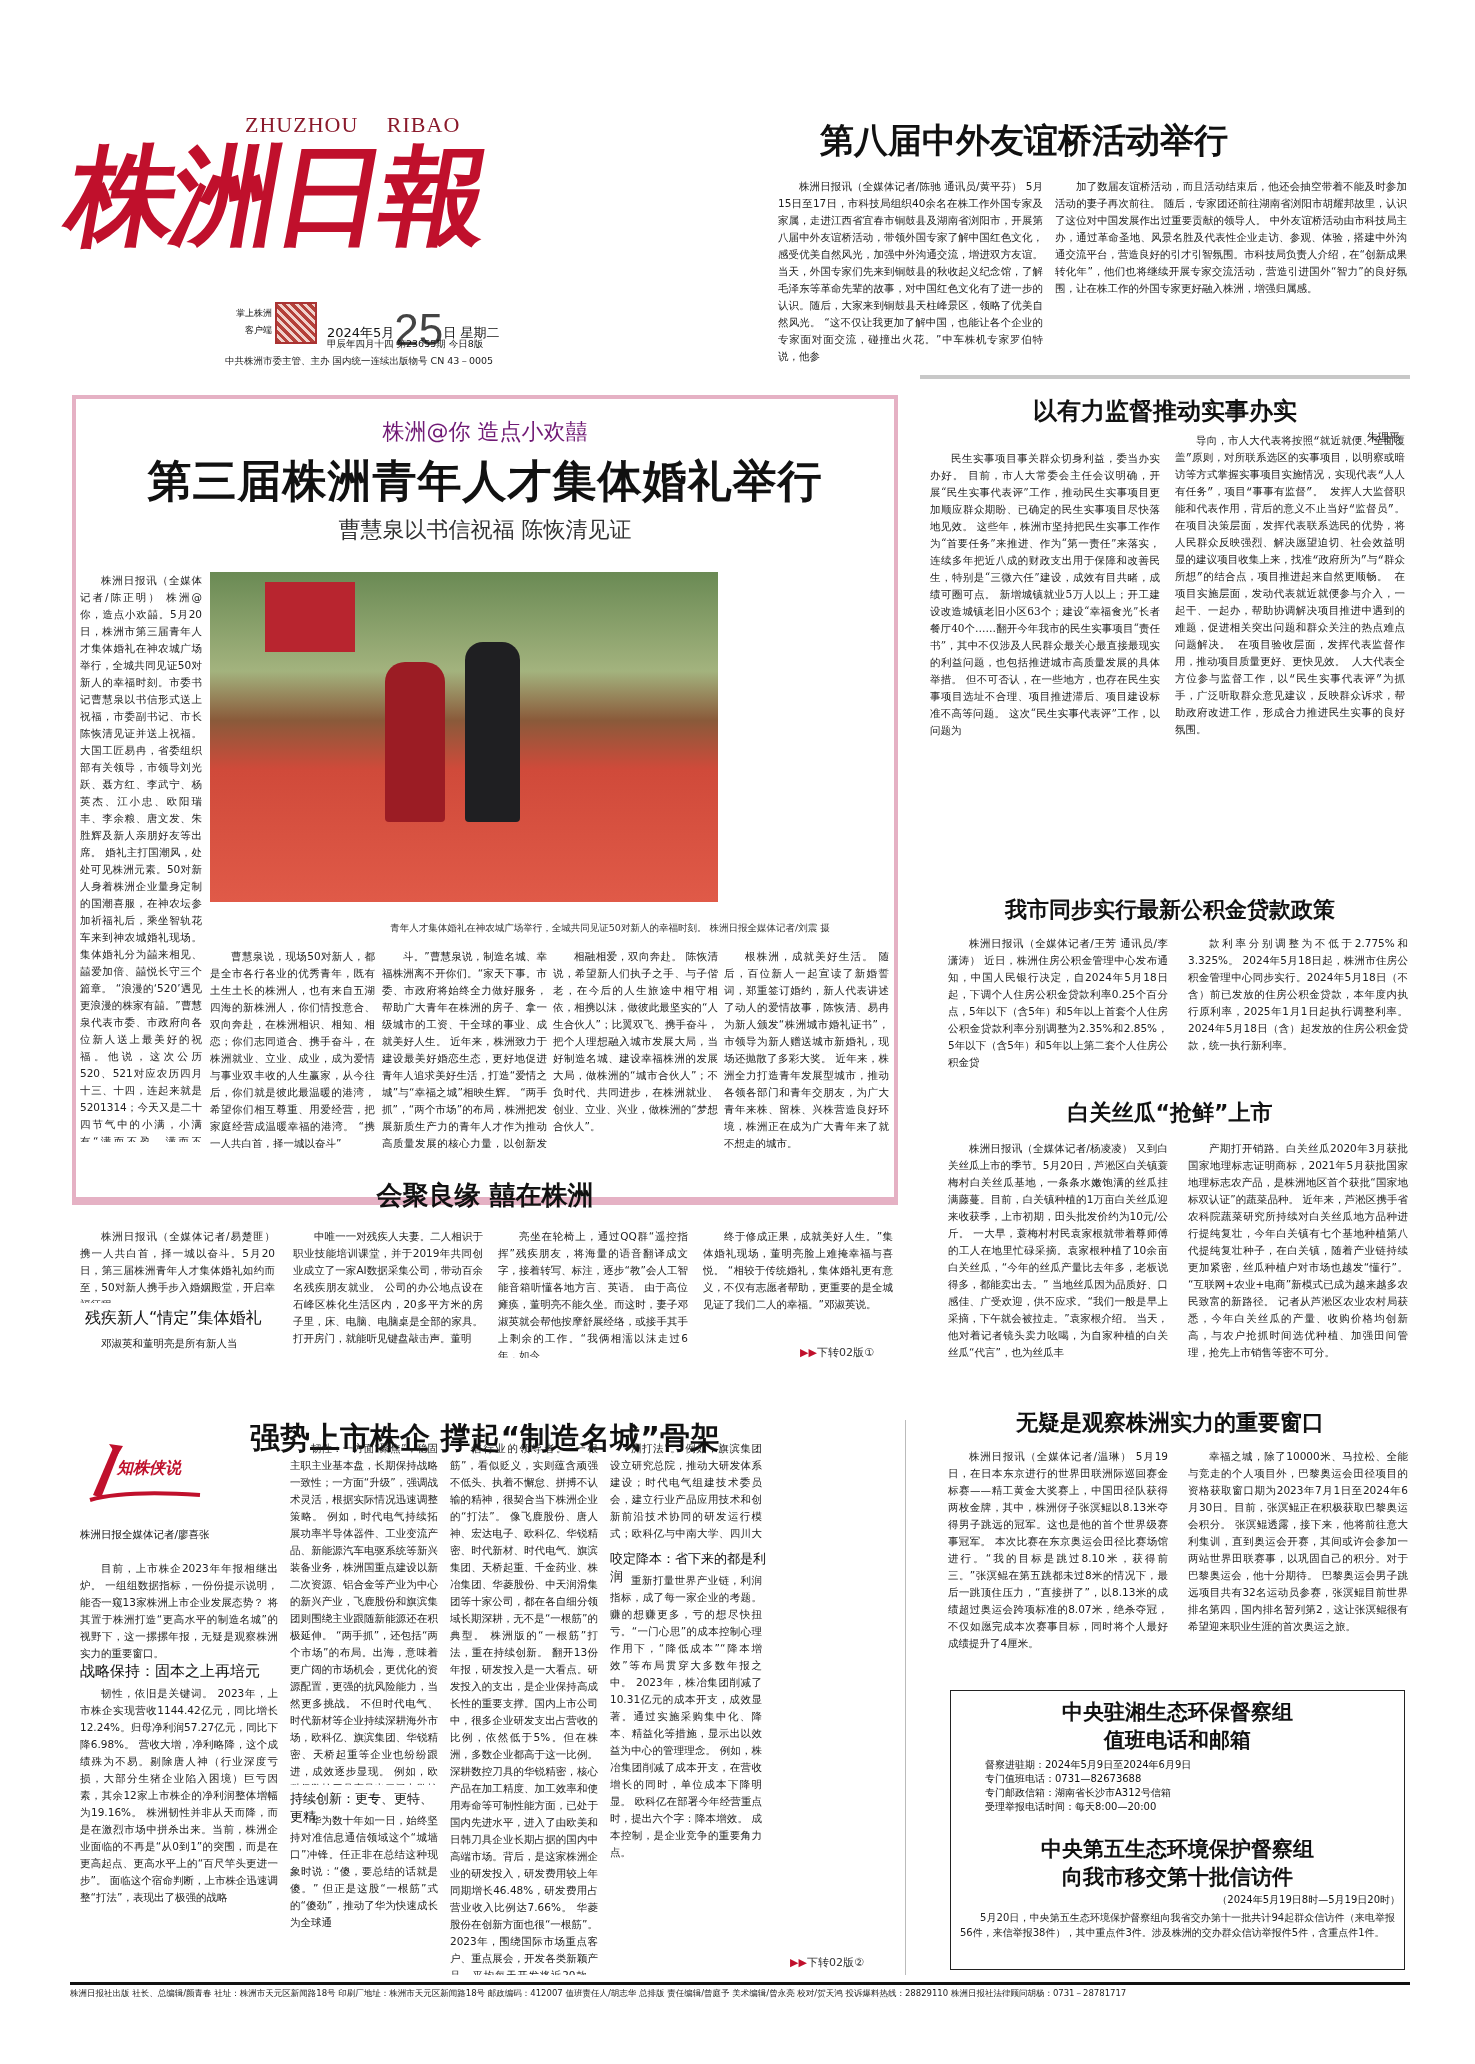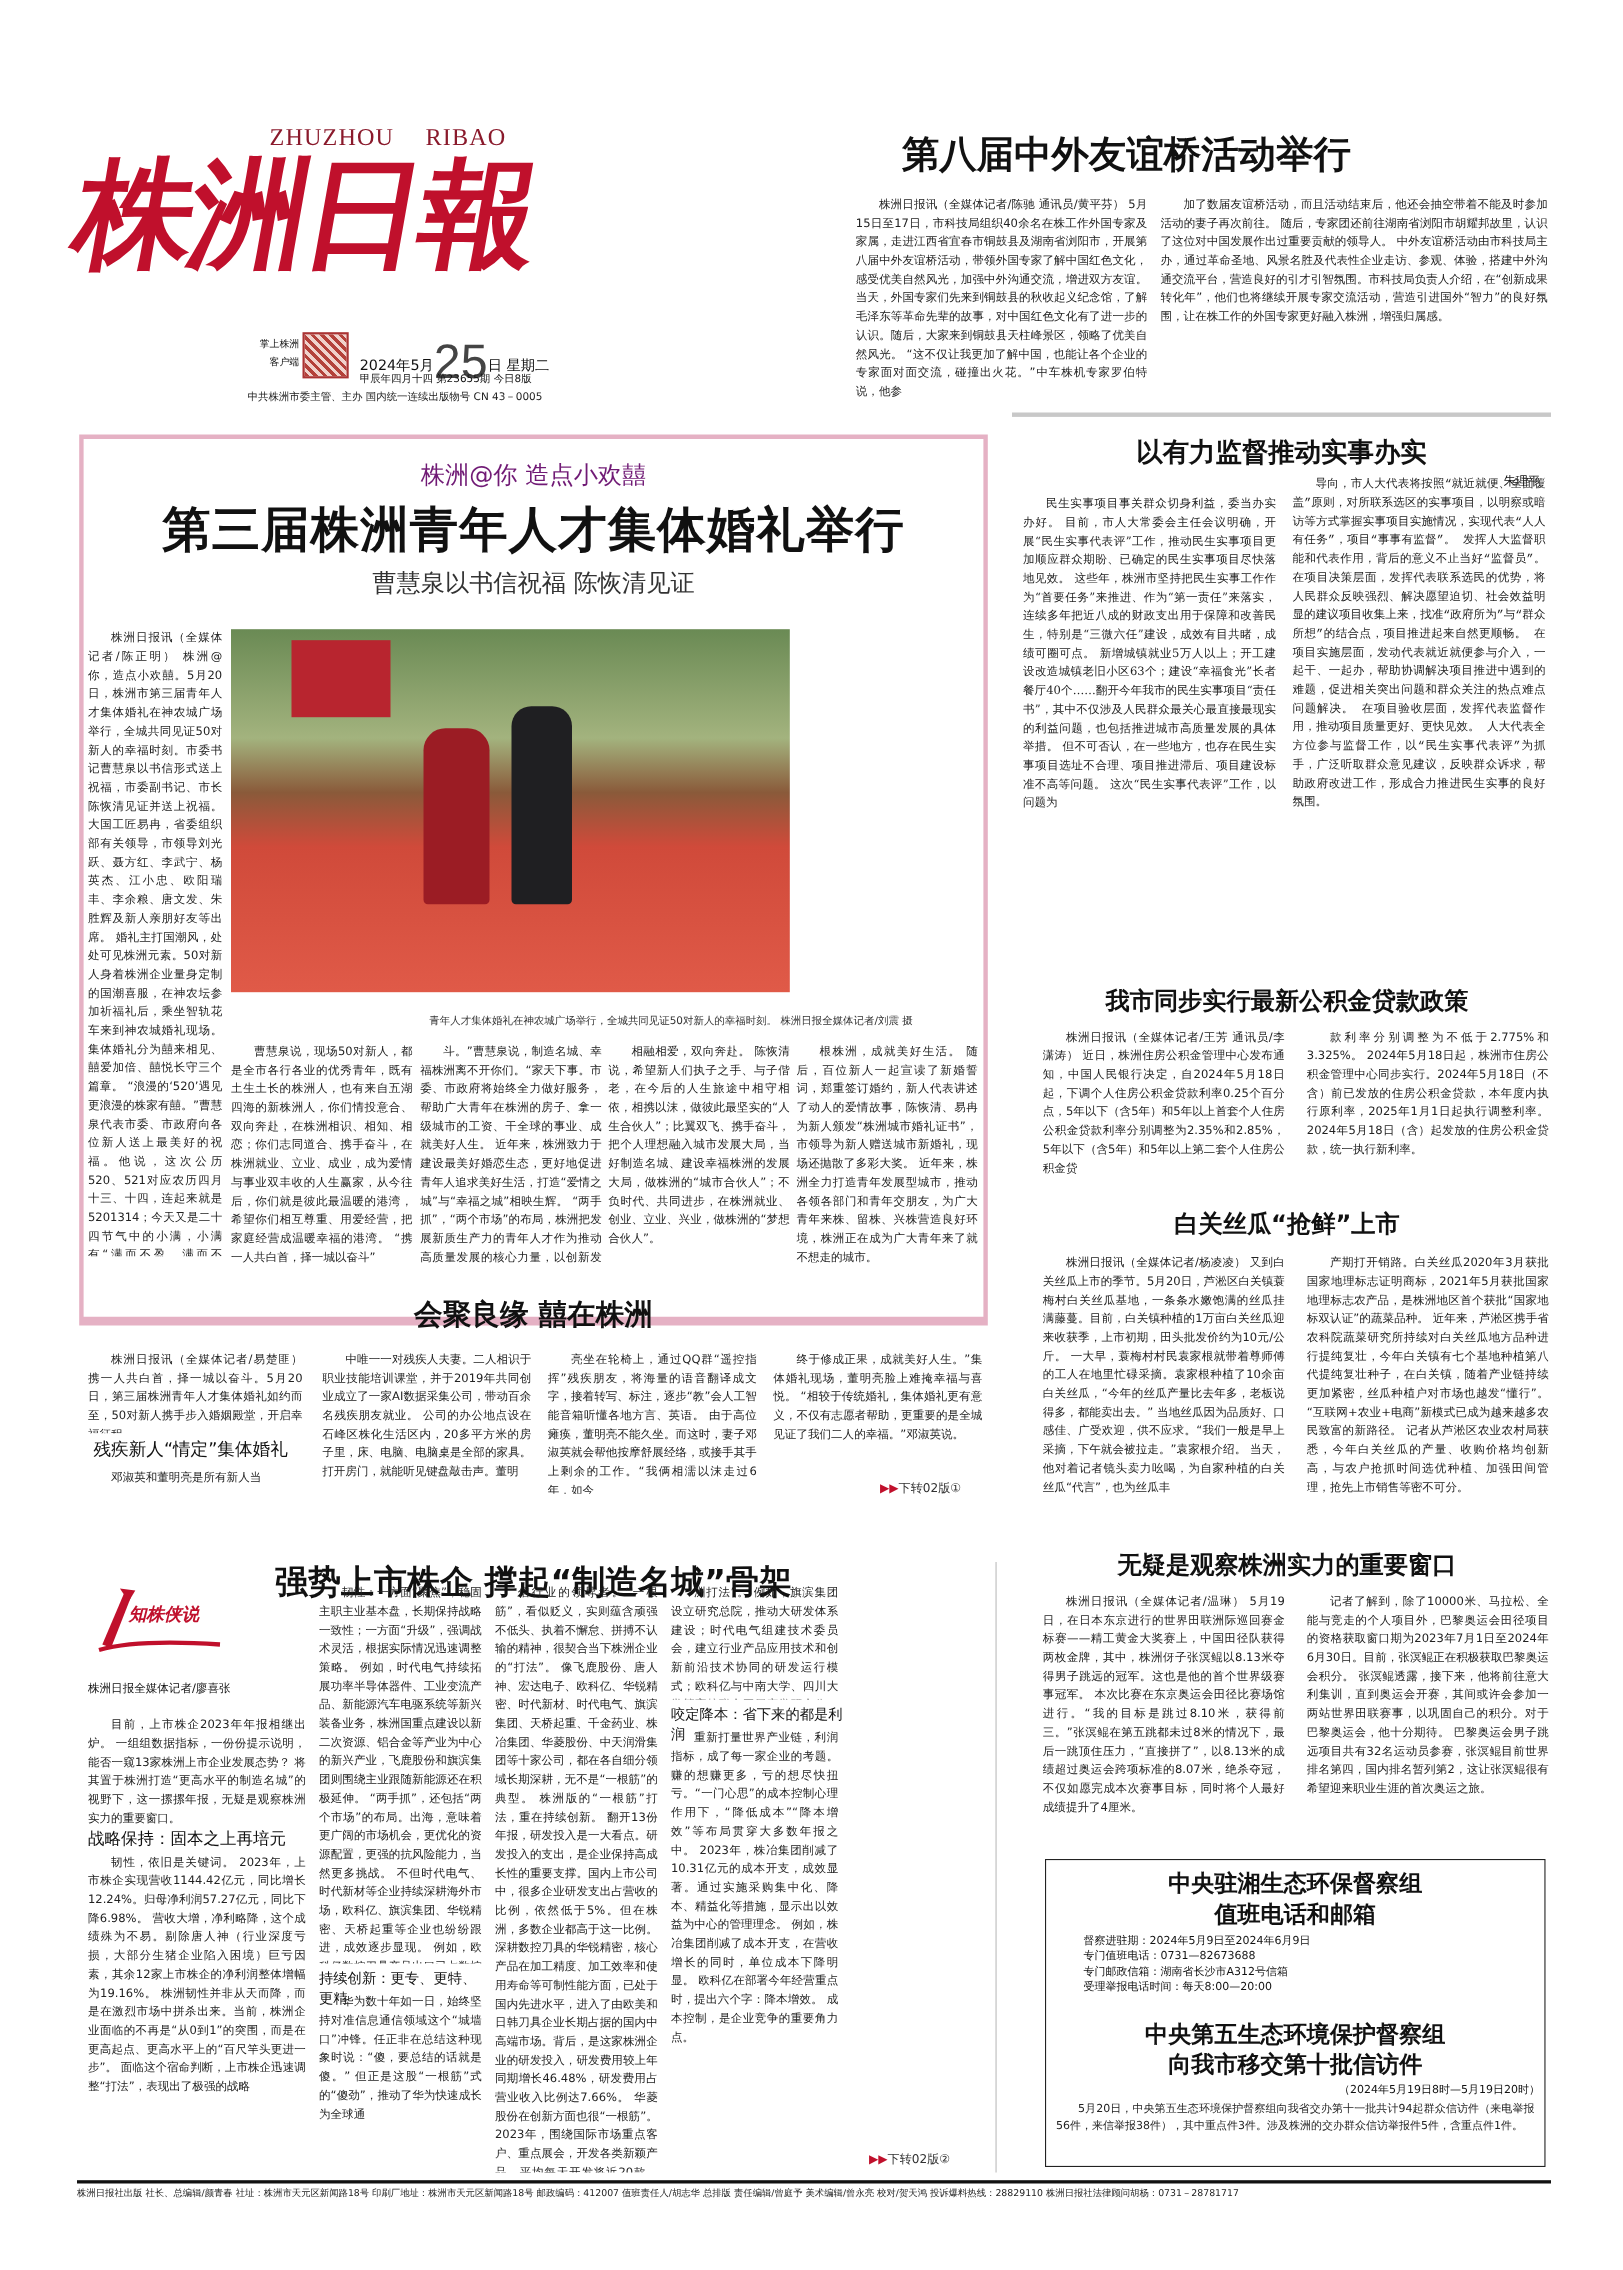--- a/index.html
+++ b/index.html
@@ -125,21 +125,21 @@
   </div>
 <div class="abs txt" style="left:1188px;top:1140px;width:220px;height:250px;overflow:hidden">
     <p>产期打开销路。白关丝瓜2020年3月获批国家地理标志证明商标，2021年5月获批国家地理标志农产品，是株洲地区首个获批“国家地标双认证”的蔬菜品种。 近年来，芦淞区携手省农科院蔬菜研究所持续对白关丝瓜地方品种进行提纯复壮，今年白关镇有七个基地种植第八代提纯复壮种子，在白关镇，随着产业链持续更加紧密，丝瓜种植户对市场也越发“懂行”。 “互联网+农业+电商”新模式已成为越来越多农民致富的新路径。 记者从芦淞区农业农村局获悉，今年白关丝瓜的产量、收购价格均创新高，与农户抢抓时间选优种植、加强田间管理，抢先上市销售等密不可分。</p>
   </div>
 
 <div class="abs hl serif" style="left:930px;top:1408px;width:480px;font-size:22px">无疑是观察株洲实力的重要窗口</div>
 <div class="abs txt" style="left:948px;top:1448px;width:220px;height:210px;overflow:hidden">
     <p>株洲日报讯（全媒体记者/温琳） 5月19日，在日本东京进行的世界田联洲际巡回赛金标赛——精工黄金大奖赛上，中国田径队获得两枚金牌，其中，株洲伢子张溟鲲以8.13米夺得男子跳远的冠军。这也是他的首个世界级赛事冠军。 本次比赛在东京奥运会田径比赛场馆进行。“我的目标是跳过8.10米，获得前三。”张溟鲲在第五跳都未过8米的情况下，最后一跳顶住压力，“直接拼了”，以8.13米的成绩超过奥运会跨项标准的8.07米，绝杀夺冠，不仅如愿完成本次赛事目标，同时将个人最好成绩提升了4厘米。</p>
   </div>
 <div class="abs txt" style="left:1188px;top:1448px;width:220px;height:210px;overflow:hidden">
-    <p>记者了解到，除了10000米、马拉松、全能与竞走的个人项目外，巴黎奥运会田径项目的资格获取窗口期为2023年7月1日至2024年6月30日。目前，张溟鲲正在积极获取巴黎奥运会积分。 张溟鲲透露，接下来，他将前往意大利集训，直到奥运会开赛，其间或许会参加一两站世界田联赛事，以巩固自己的积分。对于巴黎奥运会，他十分期待。 巴黎奥运会男子跳远项目共有32名运动员参赛，张溟鲲目前世界排名第四，国内排名暂列第2，这让张溟鲲很有希望迎来职业生涯的首次奥运之旅。</p>
+    <p>幸福之城，除了10000米、马拉松、全能与竞走的个人项目外，巴黎奥运会田径项目的资格获取窗口期为2023年7月1日至2024年6月30日。目前，张溟鲲正在积极获取巴黎奥运会积分。 张溟鲲透露，接下来，他将前往意大利集训，直到奥运会开赛，其间或许会参加一两站世界田联赛事，以巩固自己的积分。对于巴黎奥运会，他十分期待。 巴黎奥运会男子跳远项目共有32名运动员参赛，张溟鲲目前世界排名第四，国内排名暂列第2，这让张溟鲲很有希望迎来职业生涯的首次奥运之旅。</p>
   </div>
 
 <div class="abs boxed" style="left:950px;top:1690px;width:455px;height:280px"></div>
 <div class="abs hl serif" style="left:955px;top:1698px;width:445px;font-size:21px;line-height:28px">
   <div>中央驻湘生态环保督察组</div>
   <div>值班电话和邮箱</div>
 </div>
 <div class="abs" style="left:985px;top:1758px;width:400px;font-size:10px;line-height:14px">
   <div>督察进驻期：2024年5月9日至2024年6月9日</div>
   <div>专门值班电话：0731—82673688</div>

